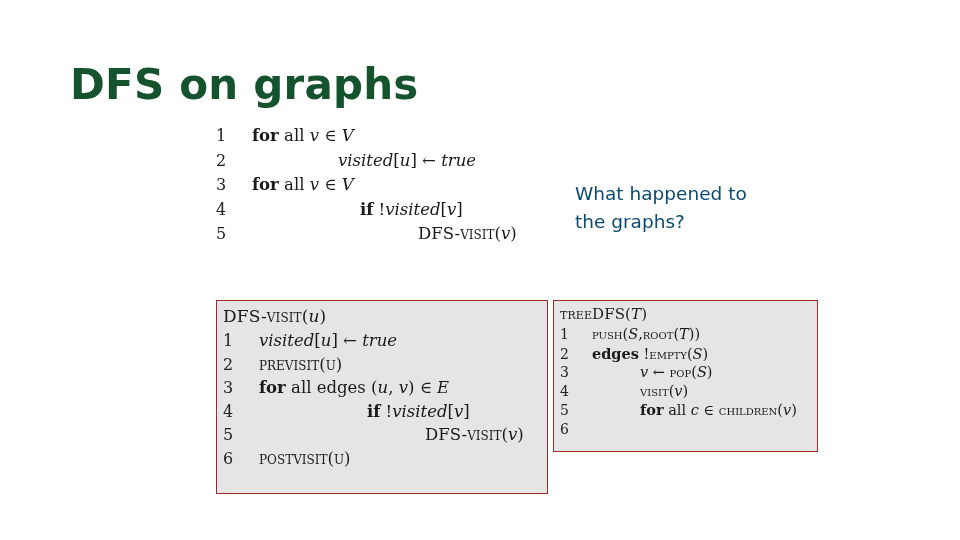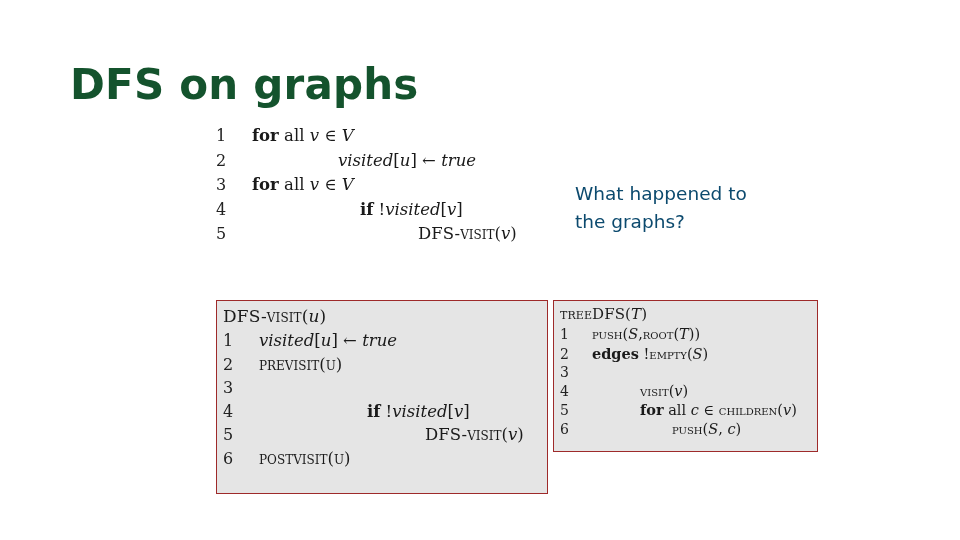--- a/index.html
+++ b/index.html
@@ -158,20 +158,21 @@
     <div class="code-line">
       <span class="lineno">1</span>
       <span class="code-body ind1"><span class="mi">visited</span><span class="rm">[</span><span class="mi">u</span><span class="rm">]</span><span class="op"> ← </span><span class="mi">true</span></span>
     </div>
     <div class="code-line">
       <span class="lineno">2</span>
       <span class="code-body ind1"><span class="sc">PreVisit</span><span class="rm">(</span><span class="sc">u</span><span class="rm">)</span></span>
     </div>
     <div class="code-line">
       <span class="lineno">3</span>
+      <span class="code-body ind1"><span class="kw">for</span><span class="rm"> all edges (</span><span class="mi">u</span><span class="rm">, </span><span class="mi">v</span><span class="op">) ∈ </span><span class="mi">E</span></span>
     </div>
     <div class="code-line">
       <span class="lineno">4</span>
       <span class="code-body ind3"><span class="kw">if</span><span class="rm"> !</span><span class="mi">visited</span><span class="rm">[</span><span class="mi">v</span><span class="rm">]</span></span>
     </div>
     <div class="code-line">
       <span class="lineno">5</span>
       <span class="code-body ind4"><span class="rm">DFS-</span><span class="sc">Visit</span><span class="rm">(</span><span class="mi">v</span><span class="rm">)</span></span>
     </div>
     <div class="code-line">
@@ -184,26 +185,26 @@
     <div class="code-line">
       <span class="lineno">1</span>
       <span class="code-body ind1"><span class="sc">Push</span><span class="rm">(</span><span class="mi">S</span><span class="rm">,</span><span class="sc">Root</span><span class="rm">(</span><span class="mi">T</span><span class="rm">))</span></span>
     </div>
     <div class="code-line">
       <span class="lineno">2</span>
       <span class="code-body ind1"><span class="kw">edges</span><span class="rm"> !</span><span class="sc">Empty</span><span class="rm">(</span><span class="mi">S</span><span class="rm">)</span></span>
     </div>
     <div class="code-line">
       <span class="lineno">3</span>
+      <span class="code-body ind2"><span class="mi">v</span><span class="op"> ← </span><span class="sc">Pop</span><span class="rm">(</span><span class="mi">S</span><span class="rm">)</span></span>
     </div>
     <div class="code-line">
       <span class="lineno">4</span>
       <span class="code-body ind2"><span class="sc">Visit</span><span class="rm">(</span><span class="mi">v</span><span class="rm">)</span></span>
     </div>
     <div class="code-line">
       <span class="lineno">5</span>
       <span class="code-body ind2"><span class="kw">for</span><span class="rm"> all </span><span class="mi">c</span><span class="op"> ∈ </span><span class="sc">Children</span><span class="rm">(</span><span class="mi">v</span><span class="rm">)</span></span>
     </div>
     <div class="code-line">
       <span class="lineno">6</span>
-      <span class="code-body ind4"><span class="sc">Push</span><span class="rm">(</span><span class="mi">S</span><span class="rm">, </span><span class="mi">c</span><span class="rm">)</span></span>
     </div>
   </div>
 
 </body></html>

